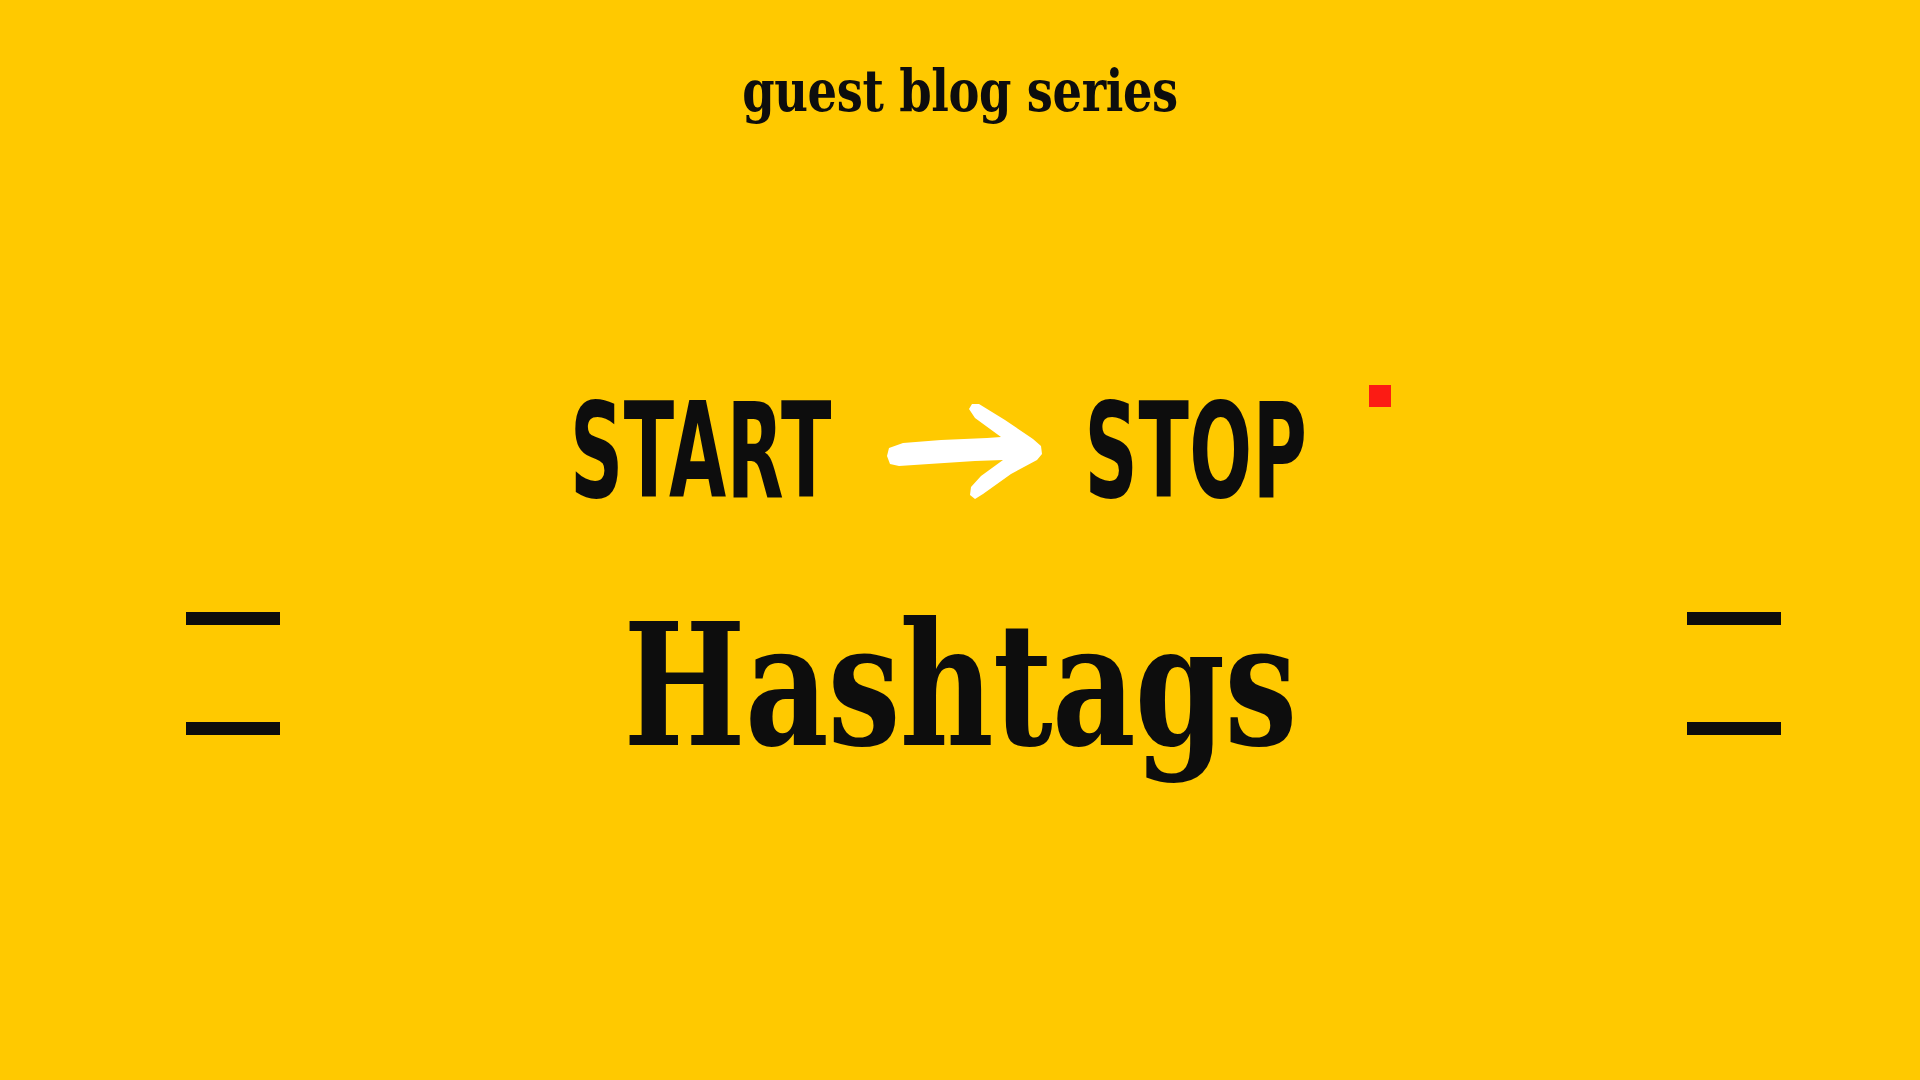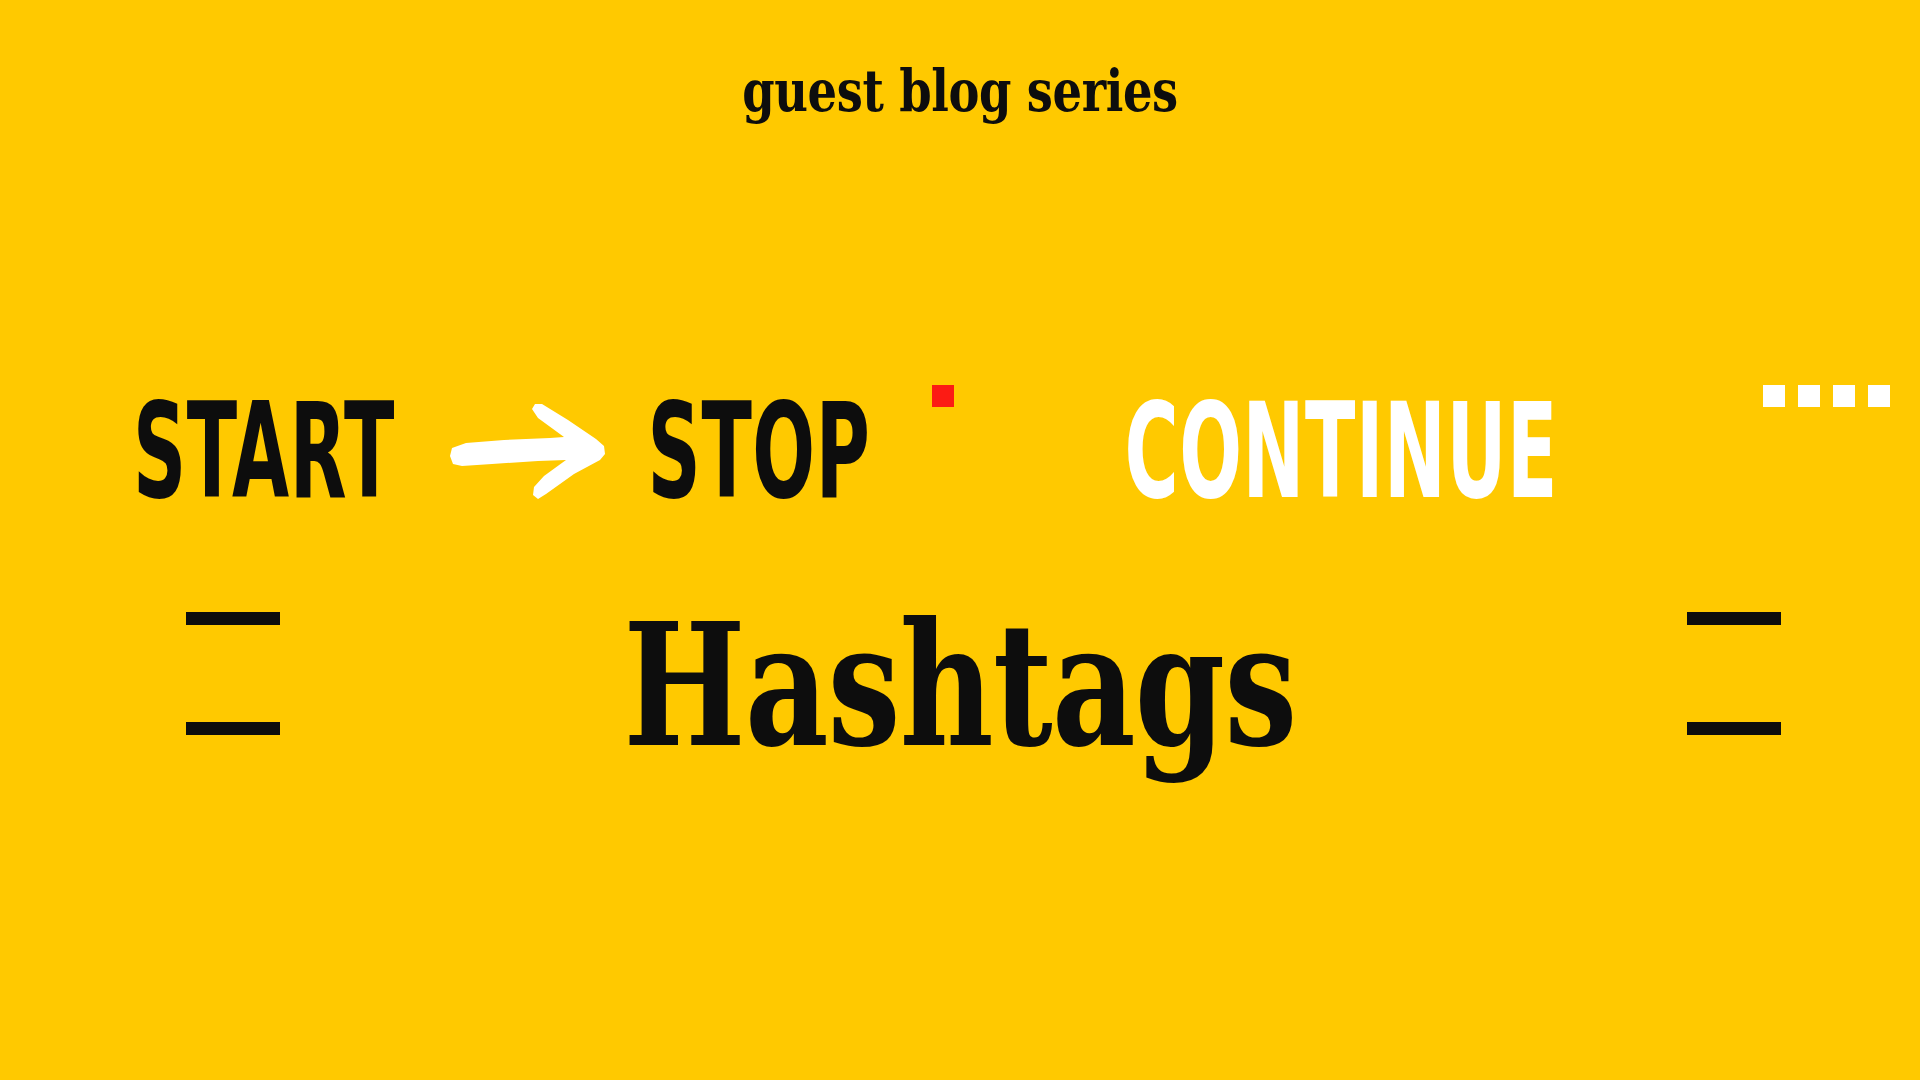--- a/index.html
+++ b/index.html
@@ -154,29 +154,20 @@
 
     <span class="stop-group">
       <span class="word stop">STOP</span>
       <span class="punct">
         <span class="dot-sq dot-red"></span>
       </span>
     </span>
 
     <span class="gap-between"></span>
 
-    <span class="continue-group">
-      <span class="word continue">CONTINUE</span>
-      <span class="punct">
-        <span class="dot-sq dot-white"></span>
-        <span class="dot-sq dot-white"></span>
-        <span class="dot-sq dot-white"></span>
-        <span class="dot-sq dot-white"></span>
-      </span>
-    </span>
 
   </div>
 
   <div class="rule left  top-row"></div>
   <div class="rule left  bottom-row"></div>
   <div class="rule right top-row"></div>
   <div class="rule right bottom-row"></div>
 
   <div class="headline">Hashtags</div>
 

